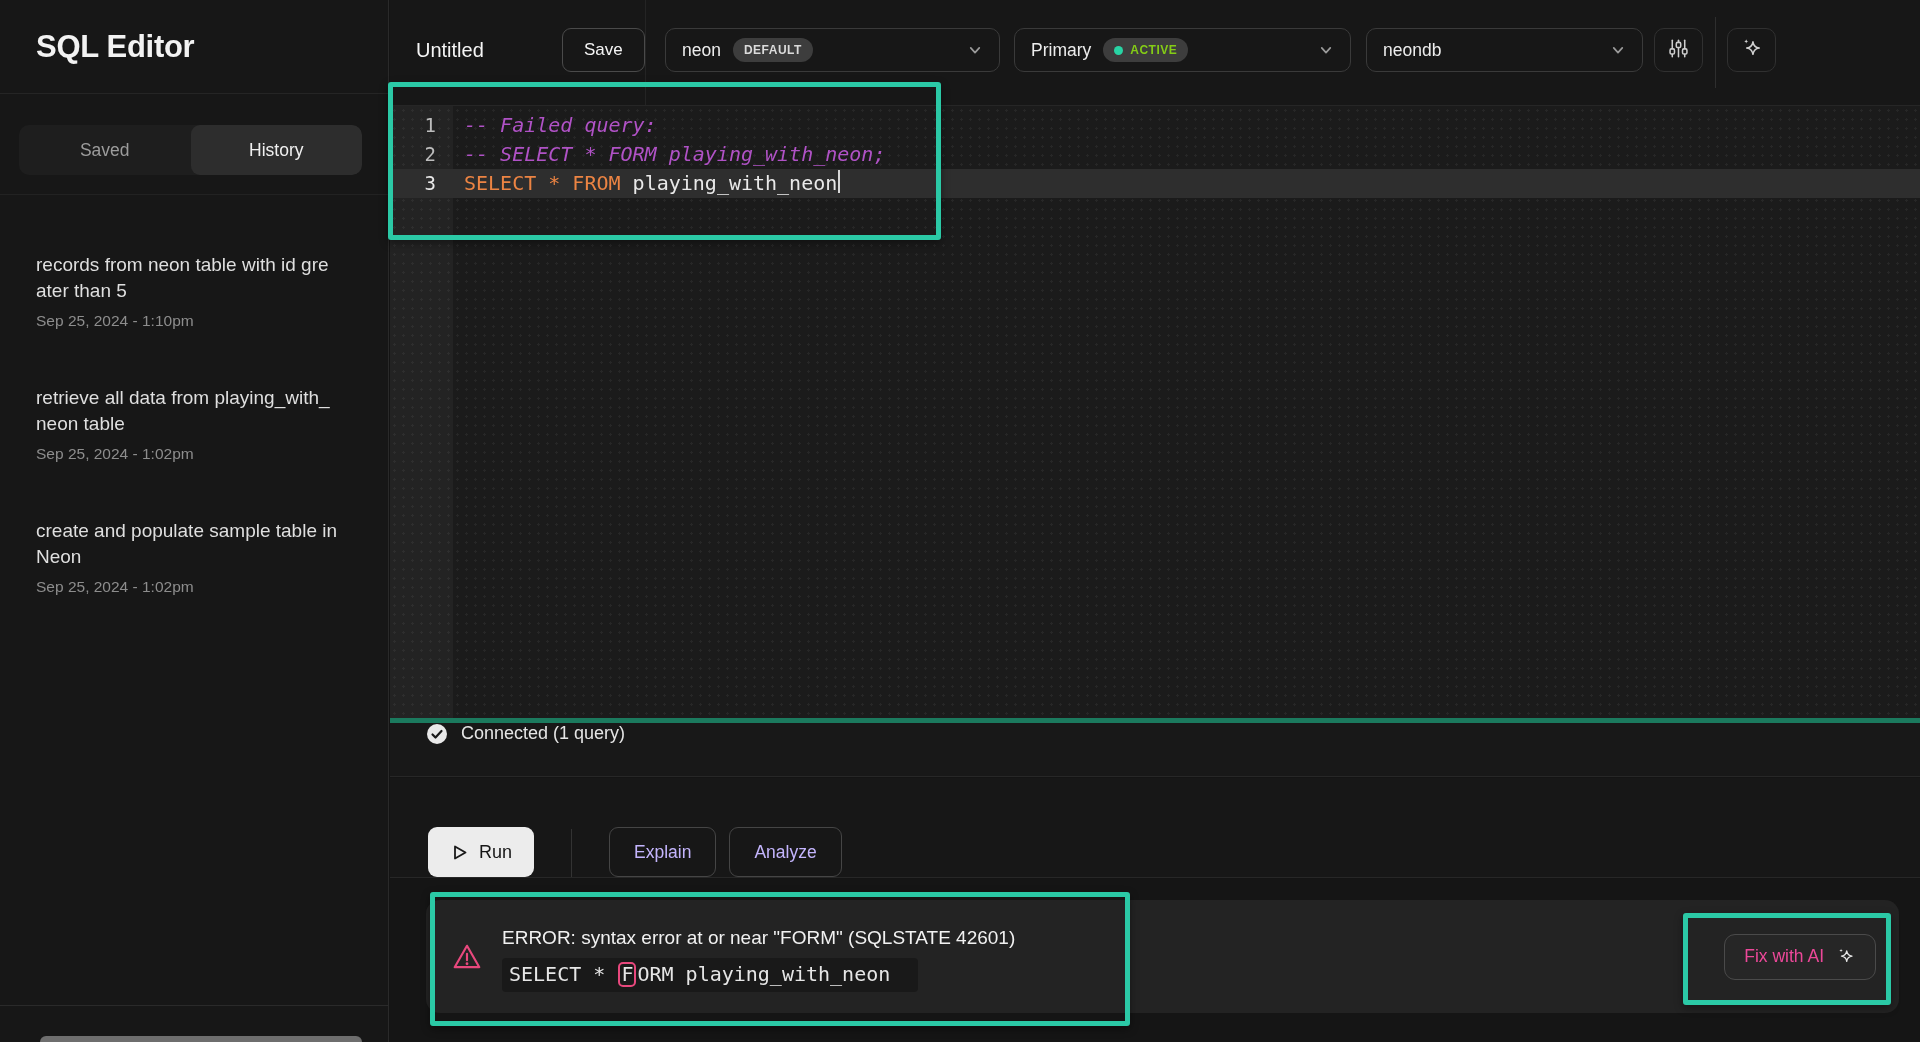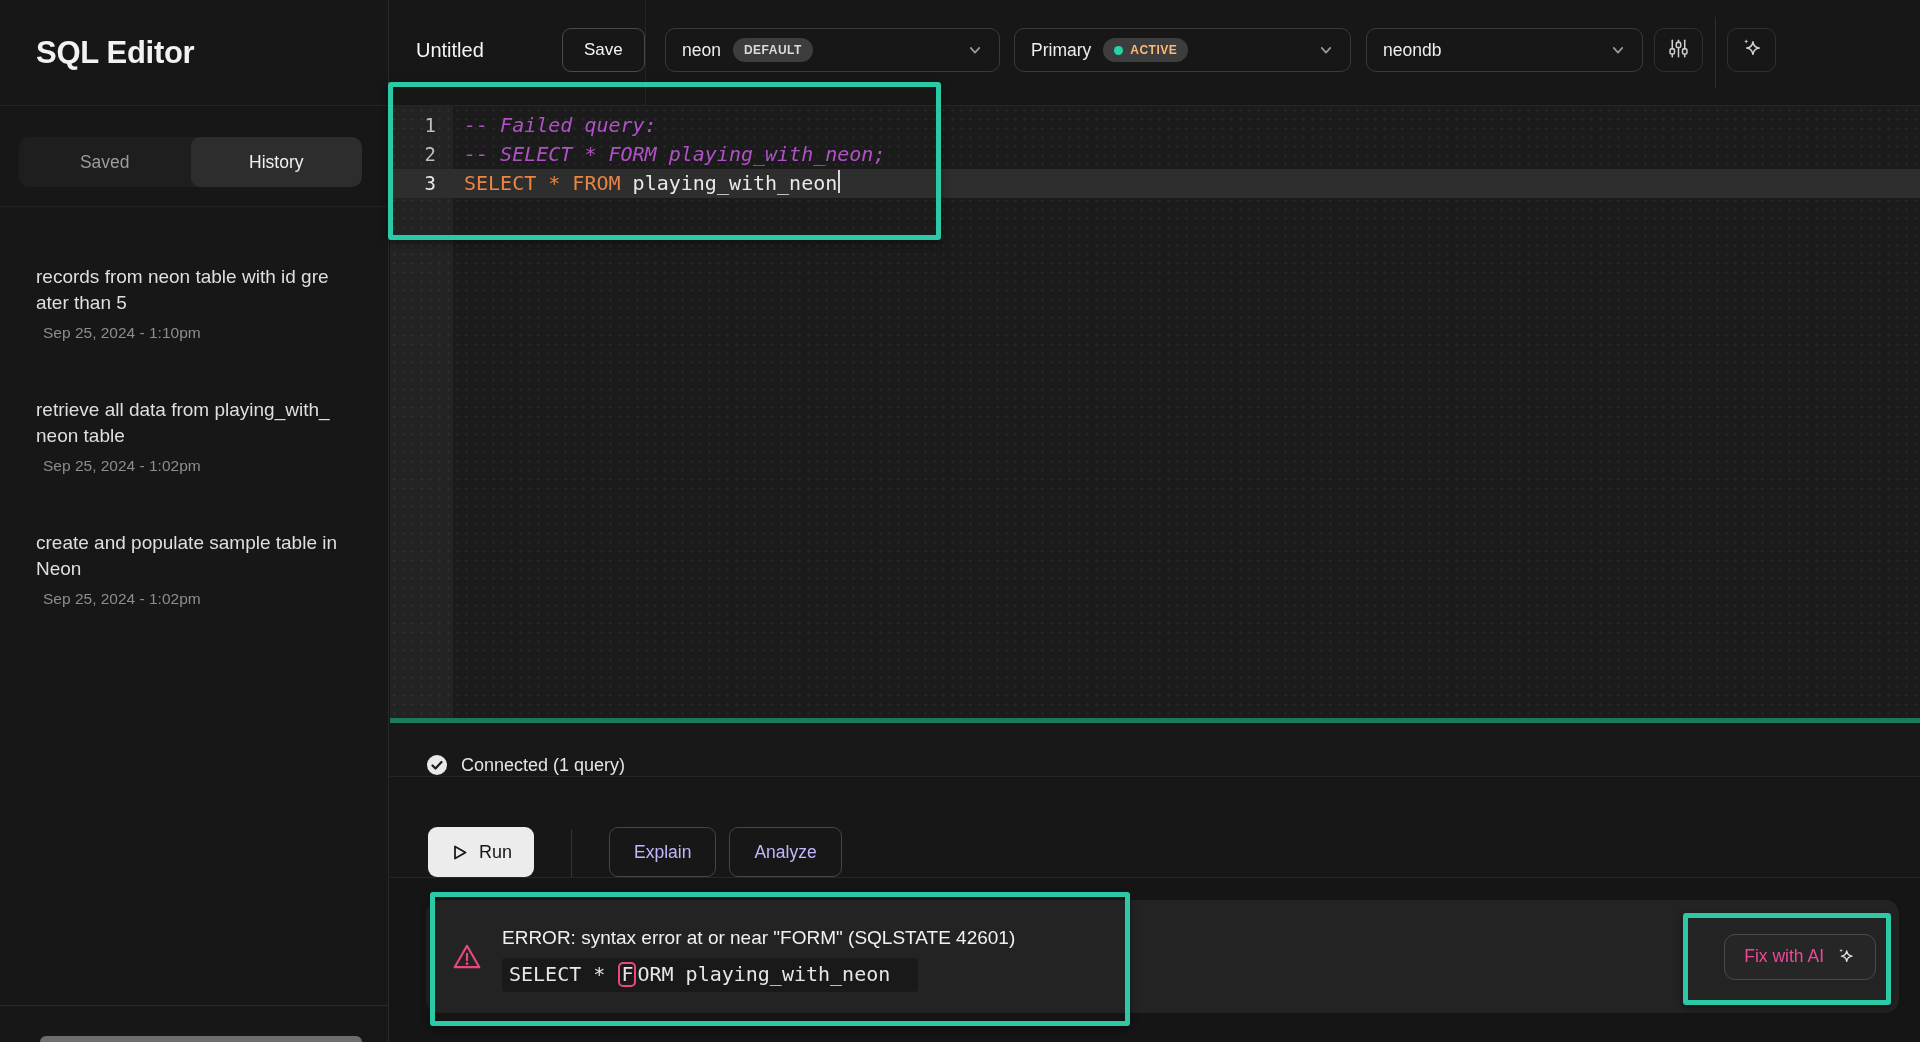--- a/index.html
+++ b/index.html
@@ -5,33 +5,33 @@
   * { margin:0; padding:0; box-sizing:border-box; }
   html,body { width:1920px; height:1042px; }
   body {
     position:relative; overflow:hidden;
     background:#141414; color:#ECECEC;
     font-family:"Liberation Sans", sans-serif;
   }
   
   .sidebar { position:absolute; left:0; top:0; width:389px; height:1042px;
              background:#171717; border-right:1px solid #2A2A2A; }
-  .sidebar-header { height:106px; border-bottom:1px solid #252525;
+  .sidebar-header { height:94px; border-bottom:1px solid #252525;
                     display:flex; align-items:center; padding-left:36px; }
   .sidebar-title { font-size:31px; font-weight:700; color:#F2F2F2; letter-spacing:-0.3px; }
   .tabs-wrap { padding:31px 26px 19px 19px; border-bottom:1px solid #222222; }
   .tabs { display:flex; height:50px; background:#1E1E1E; border-radius:10px; overflow:hidden; }
   .tab { flex:1; display:flex; align-items:center; justify-content:center;
          font-size:17.5px; color:#9C9C9C; cursor:default; }
   .tab.active { background:#2D2D2D; color:#F0F0F0; border-radius:9px; }
   .history { padding:57px 28px 0 36px; }
   .history-item { margin-bottom:55px; }
   .history-item-title { font-size:19px; line-height:26px; color:#DFDFDF;
                         width:302px; word-break:break-all; }
-  .history-item-date { margin-top:8px; font-size:15.5px; color:#8D8D8D;margin-left:7px; }
+  .history-item-date { margin-top:8px; font-size:15.5px; color:#8D8D8D; }
   .sidebar-divider-bottom { position:absolute; left:0; right:0; top:1005px; height:1px; background:#2A2A2A; }
   .sidebar-bottom-el { position:absolute; left:40px; top:1036px; width:322px; height:12px;
                        background:#6E6E6E; border-radius:6px; }
 
   
   .main { position:absolute; left:390px; top:0; width:1530px; height:1042px; }
 
   
   .toolbar { position:relative; height:106px; background:#171717; border-bottom:1px solid #262626; }
   .toolbar > * { position:absolute; top:28px; height:44px; }
@@ -42,21 +42,21 @@
   .dropdown { display:flex; align-items:center; padding:0 16px; gap:12px;
               border:1px solid #3A3A3A; border-radius:10px; cursor:default; }
   .dd-branch   { left:275px;  width:335px; }
   .dd-compute  { left:624px;  width:337px; }
   .dd-database { left:976px;  width:277px; }
   .dd-label { font-size:17.5px; color:#EDEDED; }
   .badge { background:#3D3D3D; border-radius:999px; padding:5px 11px;
            font-size:12px; font-weight:700; letter-spacing:.5px; color:#DBDBDB;
            display:flex; align-items:center; gap:7px; }
   .badge .dot { width:9px; height:9px; border-radius:50%; background:#28D4A4; }
-  .badge.active-badge { color:#fdba74;align-items:center; }
+  .badge.active-badge { color:#84cc16;align-items:center; }
   .dd-chevron { margin-left:auto; display:flex; }
   .icon-btn { display:flex; align-items:center; justify-content:center;
               width:49px; border:1px solid #303030; border-radius:10px; background:transparent; }
   .btn-sliders { left:1264px; }
   .toolbar-vsep2 { left:1325px; top:17px; height:71px; width:1px; background:#2E2E2E; }
   .btn-ai { left:1337px; }
 
   
   .editor { position:absolute; top:106px; left:0; width:1530px; height:612px;
             background-color:#1B1B1B;
@@ -73,21 +73,21 @@
   .tk-comment { color:#B052C6; font-style:italic; }
   .tk-kw { color:#EC8443; }
   .tk-id { color:#E9E9E9; }
   .caret { display:inline-block; width:2px; height:23px; background:#D8D8D8;
            vertical-align:-3px; margin-left:1px; }
 
   
   .splitter { position:absolute; top:718px; left:0; width:1530px; height:5px; background:#1B7A5E; }
   .statusbar { position:absolute; top:723px; left:0; width:1530px; height:54px;
                background:#181818; border-bottom:1px solid #272727;
-               display:flex; align-items:flex-end; padding-left:36px; gap:13px; }
+               display:flex; align-items:flex-start; padding-left:36px; gap:13px; }
   .status-text { font-size:18px; color:#E5E5E5; }
   .actionsbar { position:absolute; top:778px; left:0; width:1556px; height:100px;
                 background:#171717; border-bottom:1px solid #272727;
                 display:flex; align-items:flex-end; padding-left:38px; }
   .run-btn { height:50px; padding:0 22px; background:#ECECEC; color:#161616;
              border:none; border-radius:9px; display:flex; align-items:center; gap:10px;
              font-size:18px; font-family:inherit; }
   .actions-vsep { width:1px; height:48px; background:#333333; margin:0 37px; }
   .ghost-btn { height:50px; padding:0 24px; border:1px solid #454545; border-radius:9px;
                background:transparent; color:#c4b5fd; font-size:17.5px;

